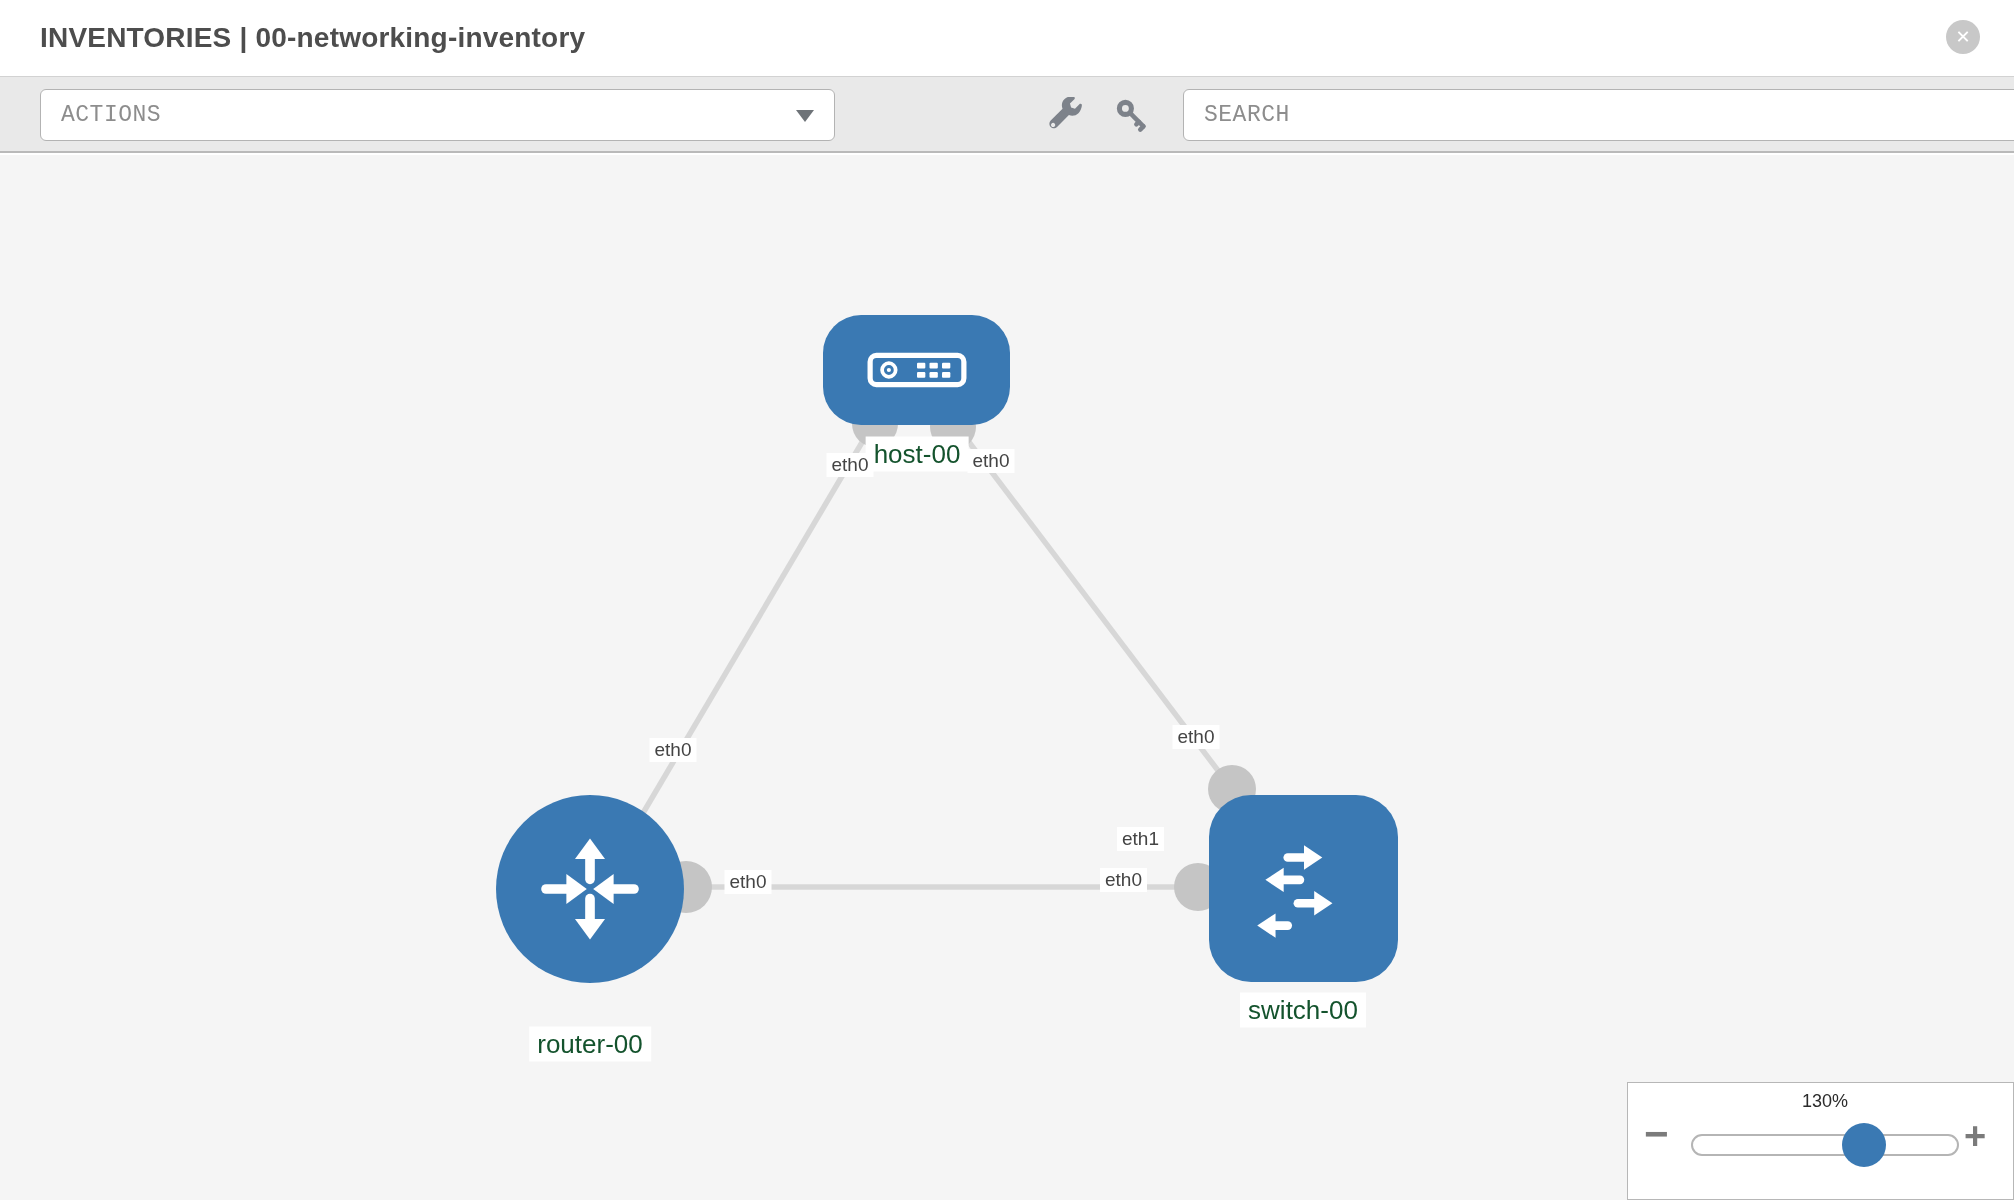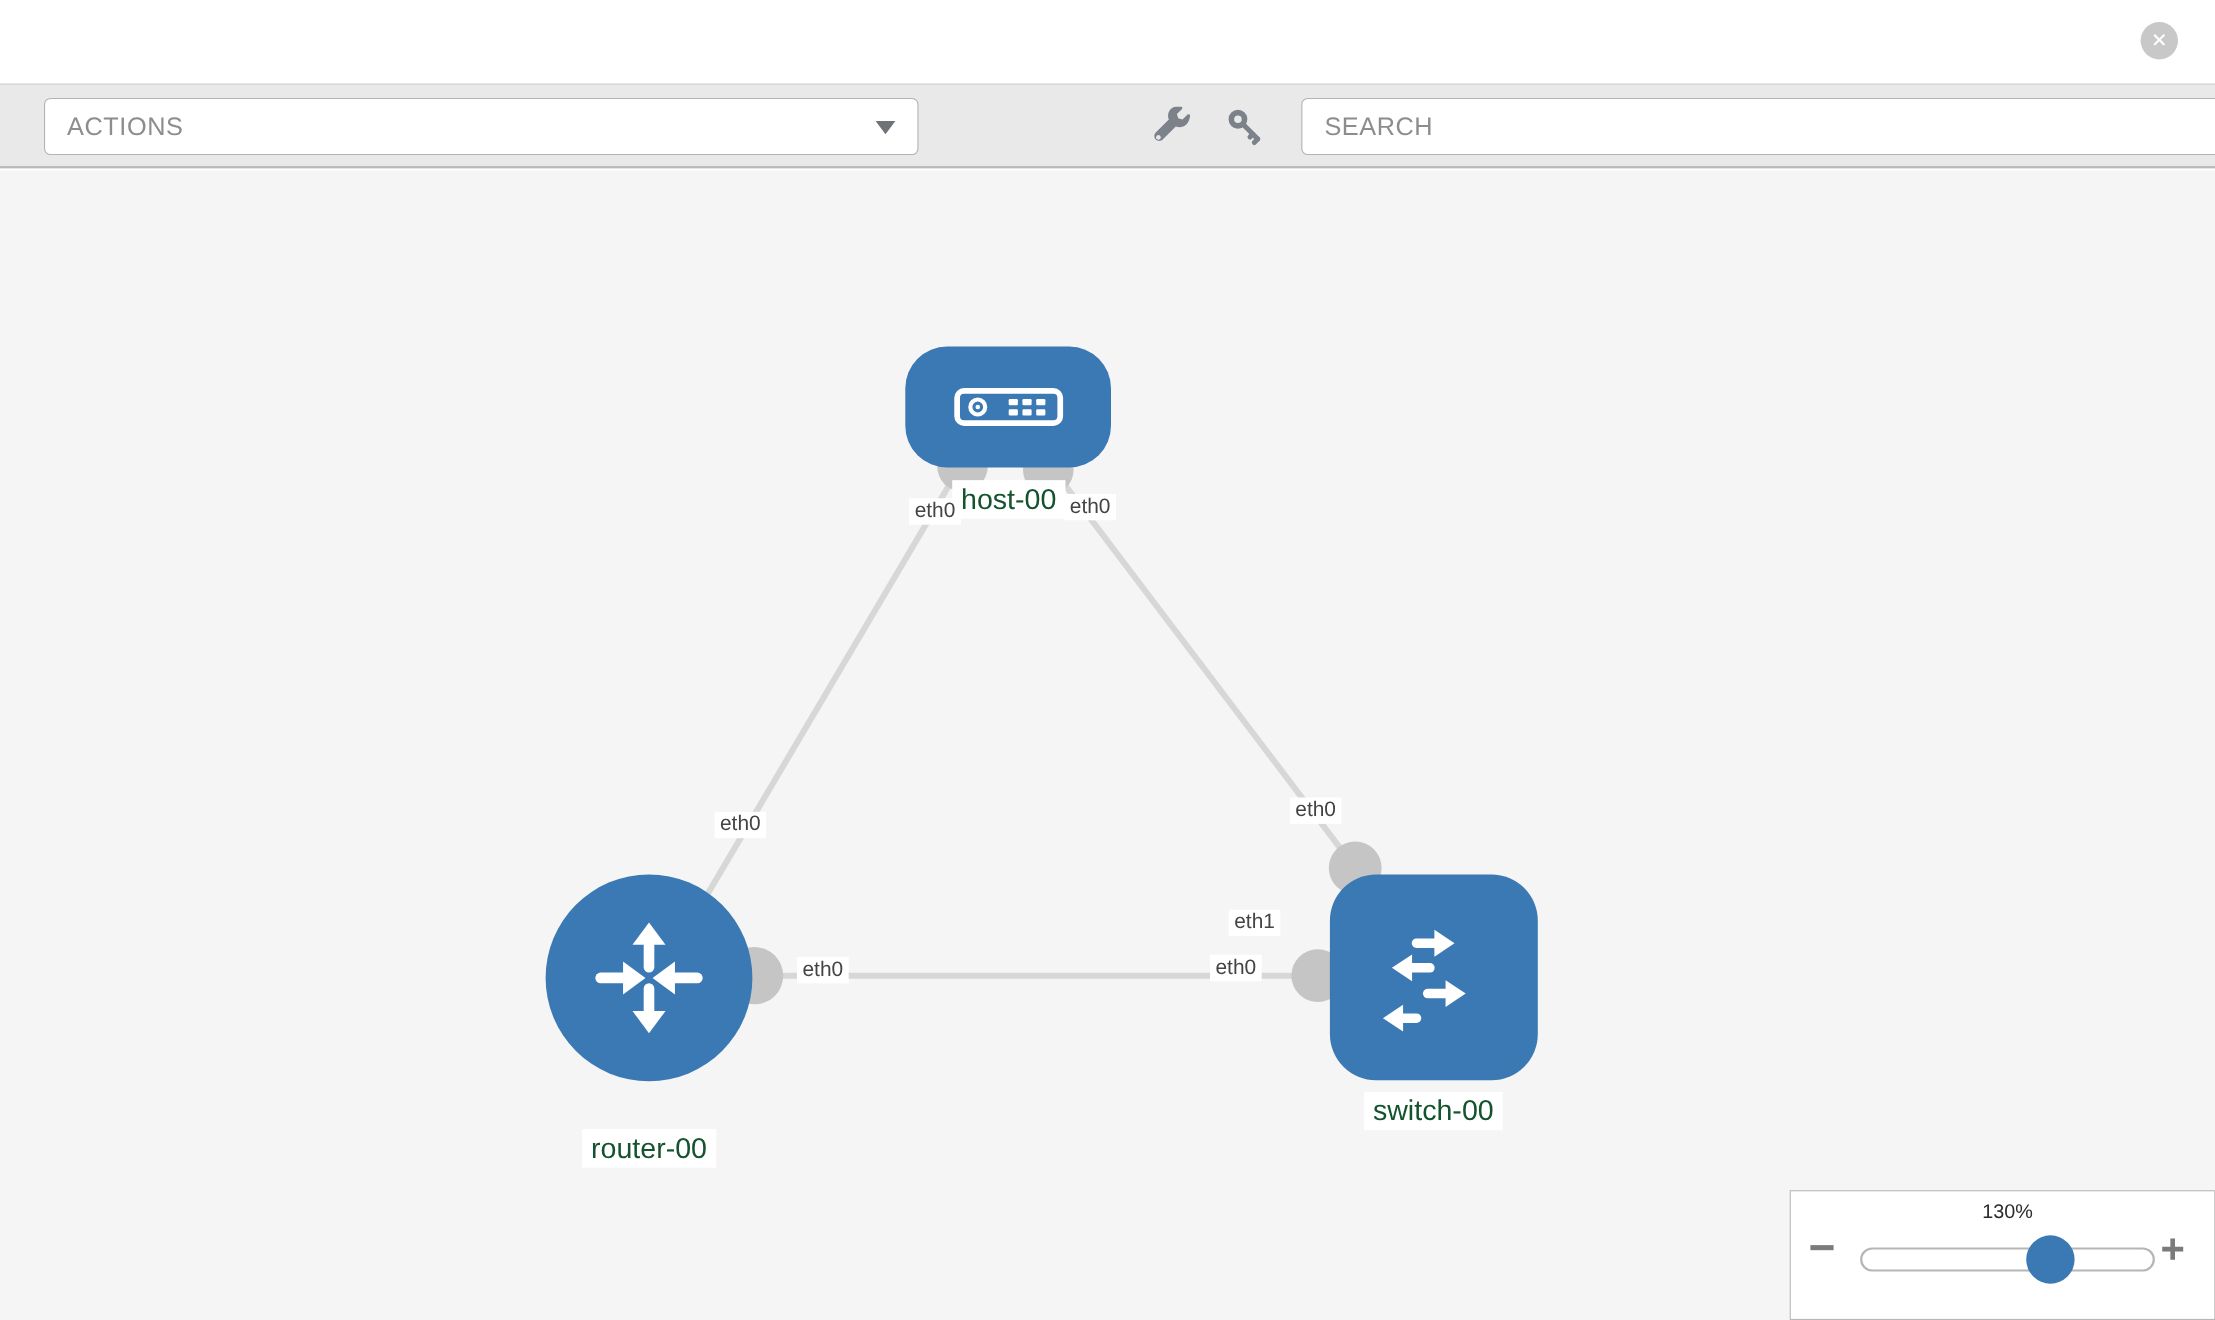--- a/index.html
+++ b/index.html
@@ -13,21 +13,21 @@
   .close-btn { position:absolute; right:34px; top:20px; width:34px; height:34px;
     border-radius:50%; background:#c8c8c8; display:flex; align-items:center;
     justify-content:center; cursor:pointer; }
   .close-btn span { color:#ffffff; font-size:18px; font-weight:bold; line-height:1; }
 
   
   .toolbar { position:absolute; left:0; top:76px; width:2014px; height:77px;
     background:#e9e9e9; border-top:1px solid #d2d2d2; border-bottom:2px solid #b9b9b9; }
   .select-box { position:absolute; top:12px; height:52px; background:#fff;
     border:1px solid #b3b3b3; border-radius:6px; display:flex; align-items:center;
-    padding:0 20px; cursor:pointer; }
+    padding:0 20px; cursor:pointer;font-family:Liberation Mono, monospace; }
   .select-box .value { font-size:23px; color:#8d8d8d; letter-spacing:.5px; }
   .caret { position:absolute; right:20px; top:50%; margin-top:-5px; width:0; height:0;
     border-left:9px solid transparent; border-right:9px solid transparent;
     border-top:12px solid #6e7378; }
   .actions-box { left:40px; width:795px; }
   .search-box { left:1183px; width:920px; }
   .tool-icon { position:absolute; top:20px; width:36px; height:36px; cursor:pointer; }
   .tool-icon svg { width:100%; height:100%; }
   .wrench-pos { left:1048px; }
   .key-pos { left:1114px; }
@@ -61,20 +61,21 @@
     color:#7b7b7b; line-height:1; cursor:pointer; }
   .zoom-track { position:absolute; left:63px; top:51px; width:268px; height:22px;
     background:#fff; border:2px solid #b5b5b5; border-radius:12px; cursor:pointer; }
   .zoom-thumb { position:absolute; left:214px; top:40px; width:44px; height:44px;
     border-radius:50%; background:#3a79b3; cursor:pointer; }
 </style>
 </head>
 <body>
 
 <div class="header">
+  <div class="header-title">INVENTORIES | 00-networking-inventory</div>
   <div class="close-btn">
     <span>✕</span>
   </div>
 </div>
 
 <div class="toolbar">
   <div class="select-box actions-box">
     <span class="value">ACTIONS</span>
     <span class="caret"></span>
   </div>

